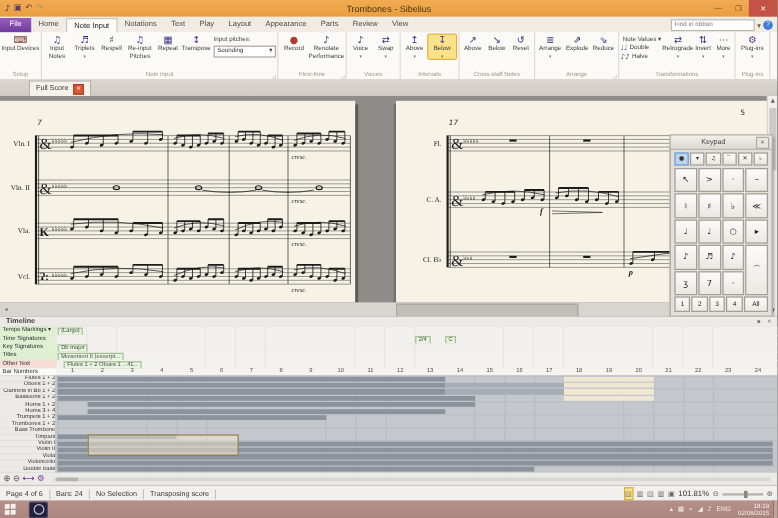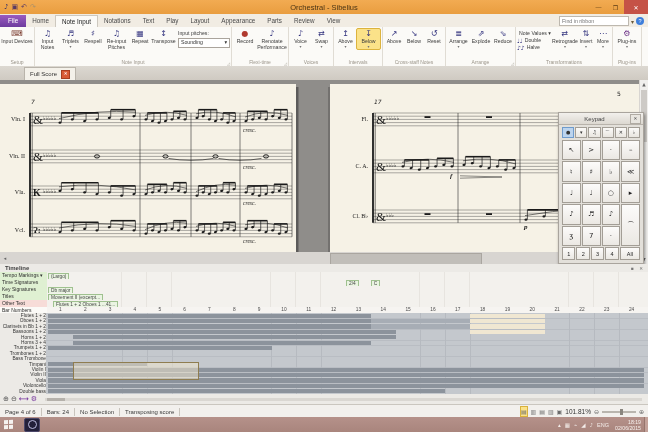--- a/index.html
+++ b/index.html
@@ -143,21 +143,21 @@
 
 <div class="app">
 
   <div class="titlebar">
     <div class="qat">
       <span class="g" style="color:#35306a;">♪</span>
       <span>▣</span>
       <span>↶</span>
       <span style="color:#a8906a;">↷</span>
     </div>
-    <div class="win-title">Orchestral - Sibelius</div>
+    <div class="win-title">Trombones - Sibelius</div>
     <div class="winbtns">
       <div class="winbtn">—</div>
       <div class="winbtn">❐</div>
       <div class="winbtn close">✕</div>
     </div>
   </div>
 
   <div class="tabrow">
     <div class="tab file">File</div>
     <div id="tabs-holder" style="display:flex;align-items:flex-end;">

